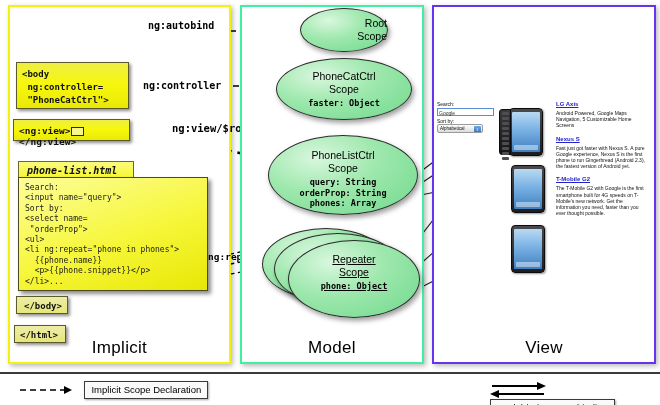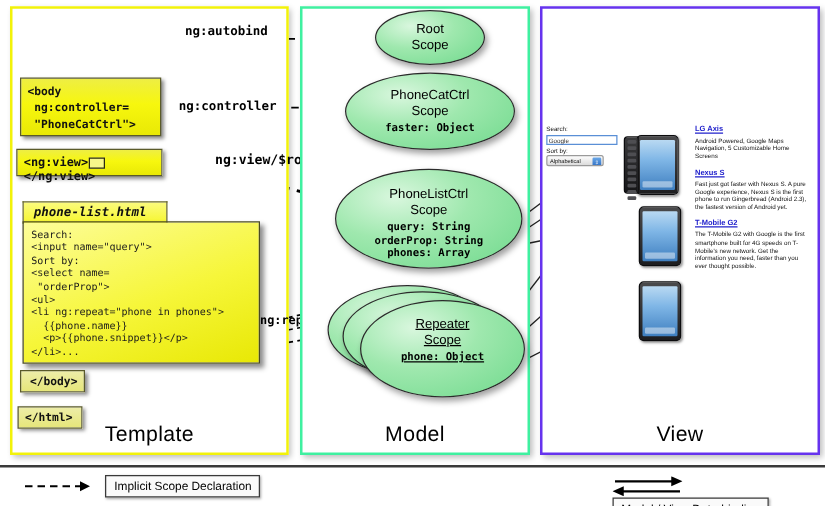--- a/index.html
+++ b/index.html
@@ -59,21 +59,21 @@
 
   
   .scope{position:absolute;border-radius:50%;
          border:1.6px solid #2b2b2b;
          background:radial-gradient(ellipse at 32% 28%, #d9f7de 0%, #9fe8ae 42%, #6fd98c 100%);
          box-shadow:2px 3px 5px rgba(0,0,0,.38);
          text-align:center;color:#000;box-sizing:border-box;}
   .scope .t{font-size:10.5px;line-height:12.5px;font-family:"Liberation Sans",sans-serif;}
   .scope .m{font-family:"DejaVu Sans Mono", monospace;font-weight:bold;
             font-size:8.5px;line-height:10.5px;margin-top:3px;}
-  #scope-root{left:300px;top:8px;width:88px;height:44px;padding-top:8px;}
+  #scope-root{left:300px;top:8px;width:88px;height:44px;padding-top:8px;text-align:right;}
   #scope-catctrl{left:276px;top:58px;width:136px;height:62px;padding-top:11px;}
   #scope-listctrl{left:268px;top:135px;width:150px;height:80px;padding-top:13px;}
   #rep-wrap{position:absolute;left:262px;top:228px;width:160px;height:92px;}
   .rep{position:absolute;border-radius:50%;border:1.6px solid #2b2b2b;
        background:radial-gradient(ellipse at 32% 28%, #d9f7de 0%, #9fe8ae 42%, #6fd98c 100%);
        box-shadow:2px 3px 5px rgba(0,0,0,.38);box-sizing:border-box;text-decoration:underline;}
   #rep1{left:0px; top:0px; width:128px;height:72px;}
   #rep2{left:12px;top:5px; width:128px;height:72px;}
   #rep3{left:26px;top:12px;width:132px;height:78px;padding-top:12px;text-align:center;}
 
@@ -177,21 +177,21 @@
     <line x1="416" y1="196" x2="504" y2="178" stroke="#222" stroke-width="1.1" marker-end="url(#ahs)" marker-start="url(#ahs)"></line>
     <line x1="396" y1="268" x2="504" y2="128" stroke="#222" stroke-width="1.1" marker-end="url(#ahs)"></line>
     <line x1="400" y1="282" x2="506" y2="188" stroke="#222" stroke-width="1.1" marker-end="url(#ahs)"></line>
     <line x1="404" y1="296" x2="506" y2="244" stroke="#222" stroke-width="1.1" marker-end="url(#ahs)"></line>
 
     <line x1="62" y1="142" x2="36" y2="162" stroke="#777" stroke-width="0.8"></line>
     <line x1="112" y1="142" x2="134" y2="162" stroke="#777" stroke-width="0.8"></line>
   </svg>
 
   <div class="panel" id="panel-template">
-    <span class="panel-label">Template</span>
+    <span class="panel-label">Implicit</span>
   </div>
 
 
   <div class="ybox grad" id="tag-body" style="white-space:pre;">&lt;body
  ng:controller=
  "PhoneCatCtrl"&gt;</div>
 
   <div class="ybox grad" id="tag-ngview">
     <span>&lt;ng:view&gt;</span><span class="viewslot"></span><span>&lt;/ng:view&gt;</span>
   </div>

